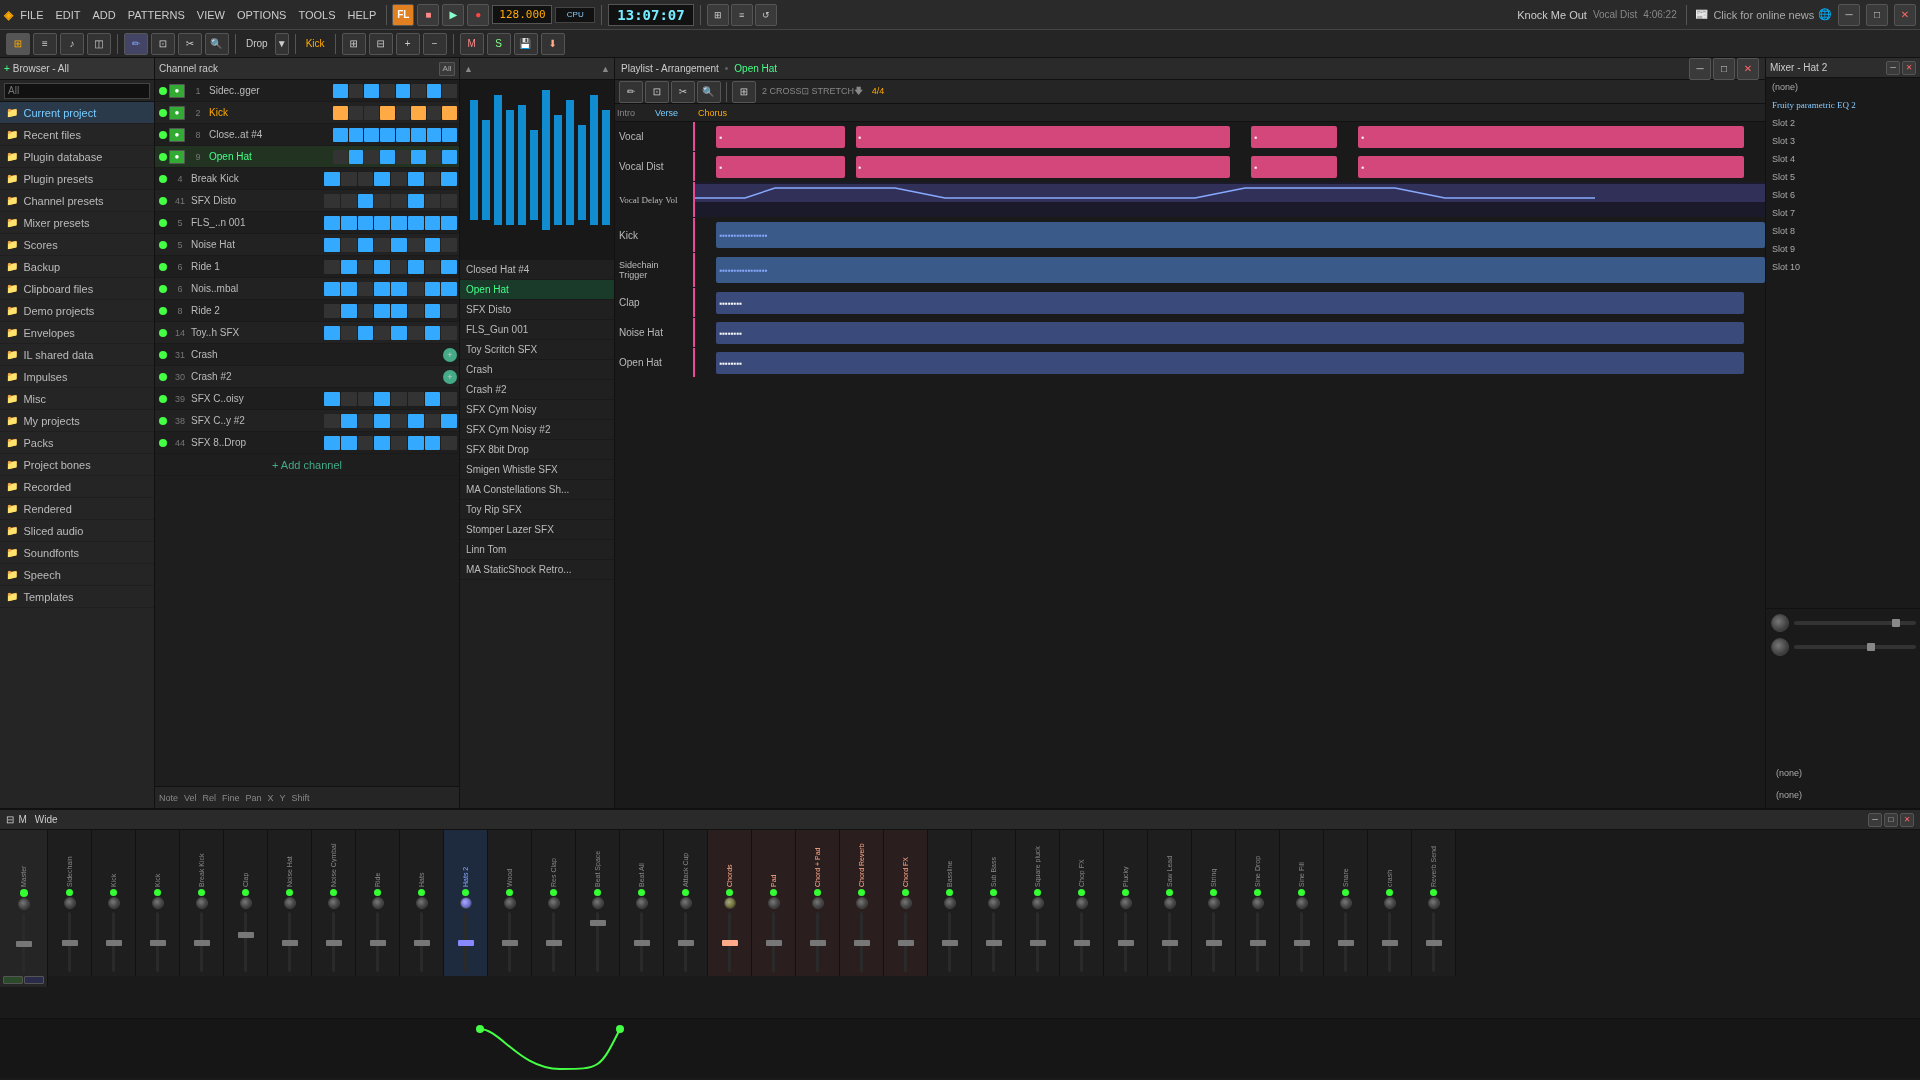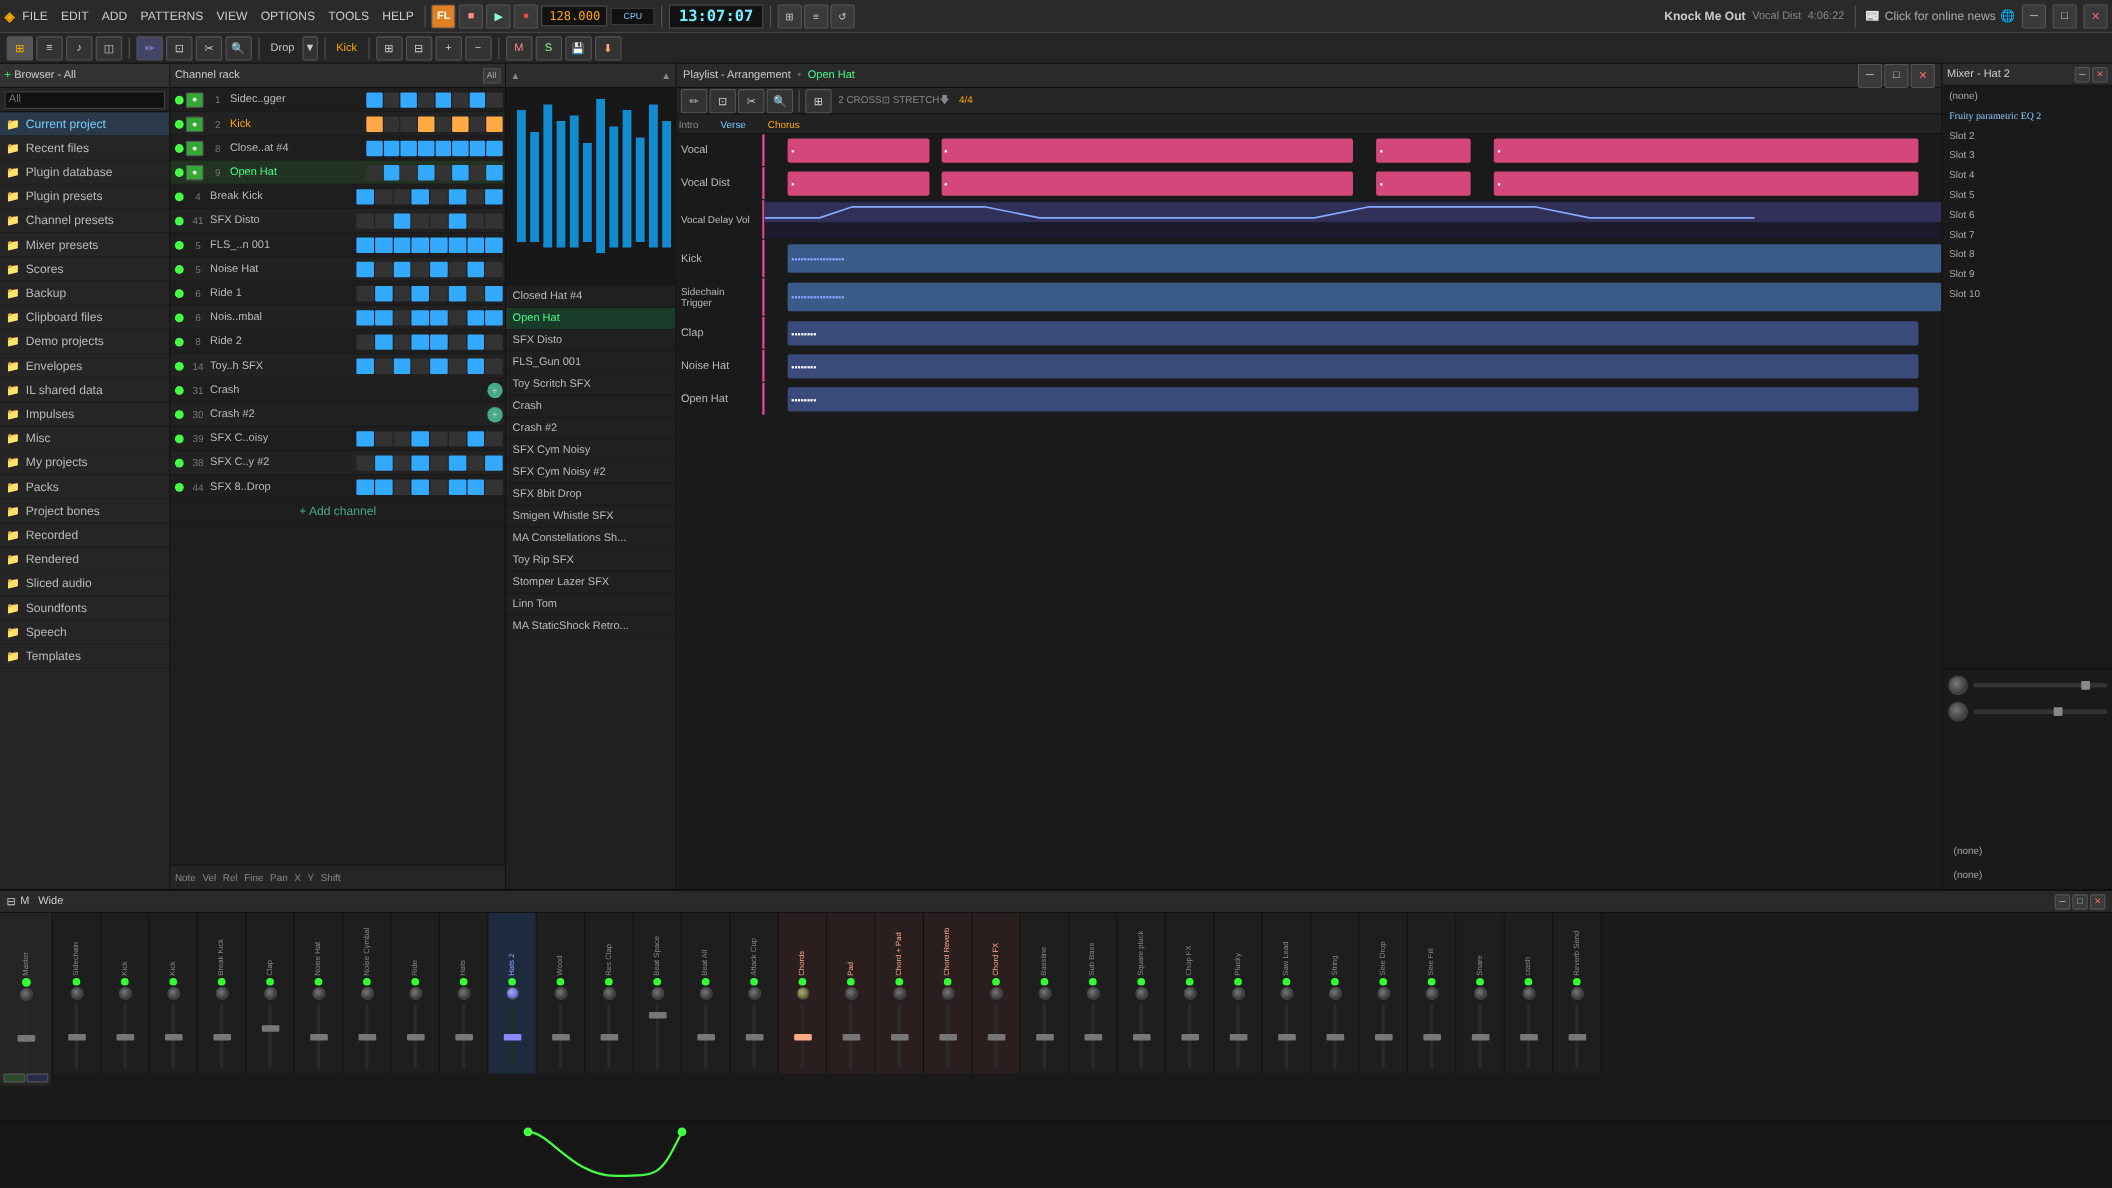--- a/index.html
+++ b/index.html
@@ -315,21 +315,21 @@
       padding: 0 6px;
       font-size: 9px;
       color: #aaa;
       cursor: pointer;
     }
     .fx-item.active { color: #8cf; font-family: Liberation Serif, serif; }
 
     .project-title {
       color: #ccc;
       font-size: 11px;
-      font-weight: bold;
+      font-weight: normal;
     }
     .vocal-dist-label {
       color: #888;
       font-size: 10px;
     }
 
     .pattern-steps {
       display: flex;
       gap: 1px;
       flex: 1;
@@ -953,21 +953,21 @@
       <div class="track-row">
         <div class="track-label">Vocal Dist</div>
         <div class="track-clips">
           <div class="clip clip-pink" style="left:2%;width:12%;">▪</div>
           <div class="clip clip-pink" style="left:15%;width:35%;">▪</div>
           <div class="clip clip-pink" style="left:52%;width:8%;">▪</div>
           <div class="clip clip-pink" style="left:62%;width:36%;">▪</div>
         </div>
       </div>
 
-      <div class="track-row" style="height:36px;">
+      <div class="track-row" style="height:36px;font-family:Liberation Serif, serif;">
         <div class="track-label" style="font-size:9px;">Vocal Delay Vol</div>
         <div class="track-clips" style="background:#1a1a2a;">
           <div style="position:absolute;left:0;right:0;top:2px;height:18px;background:rgba(100,100,200,0.3);">
             <svg width="100%" height="18" preserveAspectRatio="none">
               <polyline points="0,14 50,14 80,4 200,4 250,14 500,14 550,4 700,4 750,14 900,14" stroke="#8af" stroke-width="1.5" fill="none"></polyline>
             </svg>
           </div>
         </div>
       </div>
 

